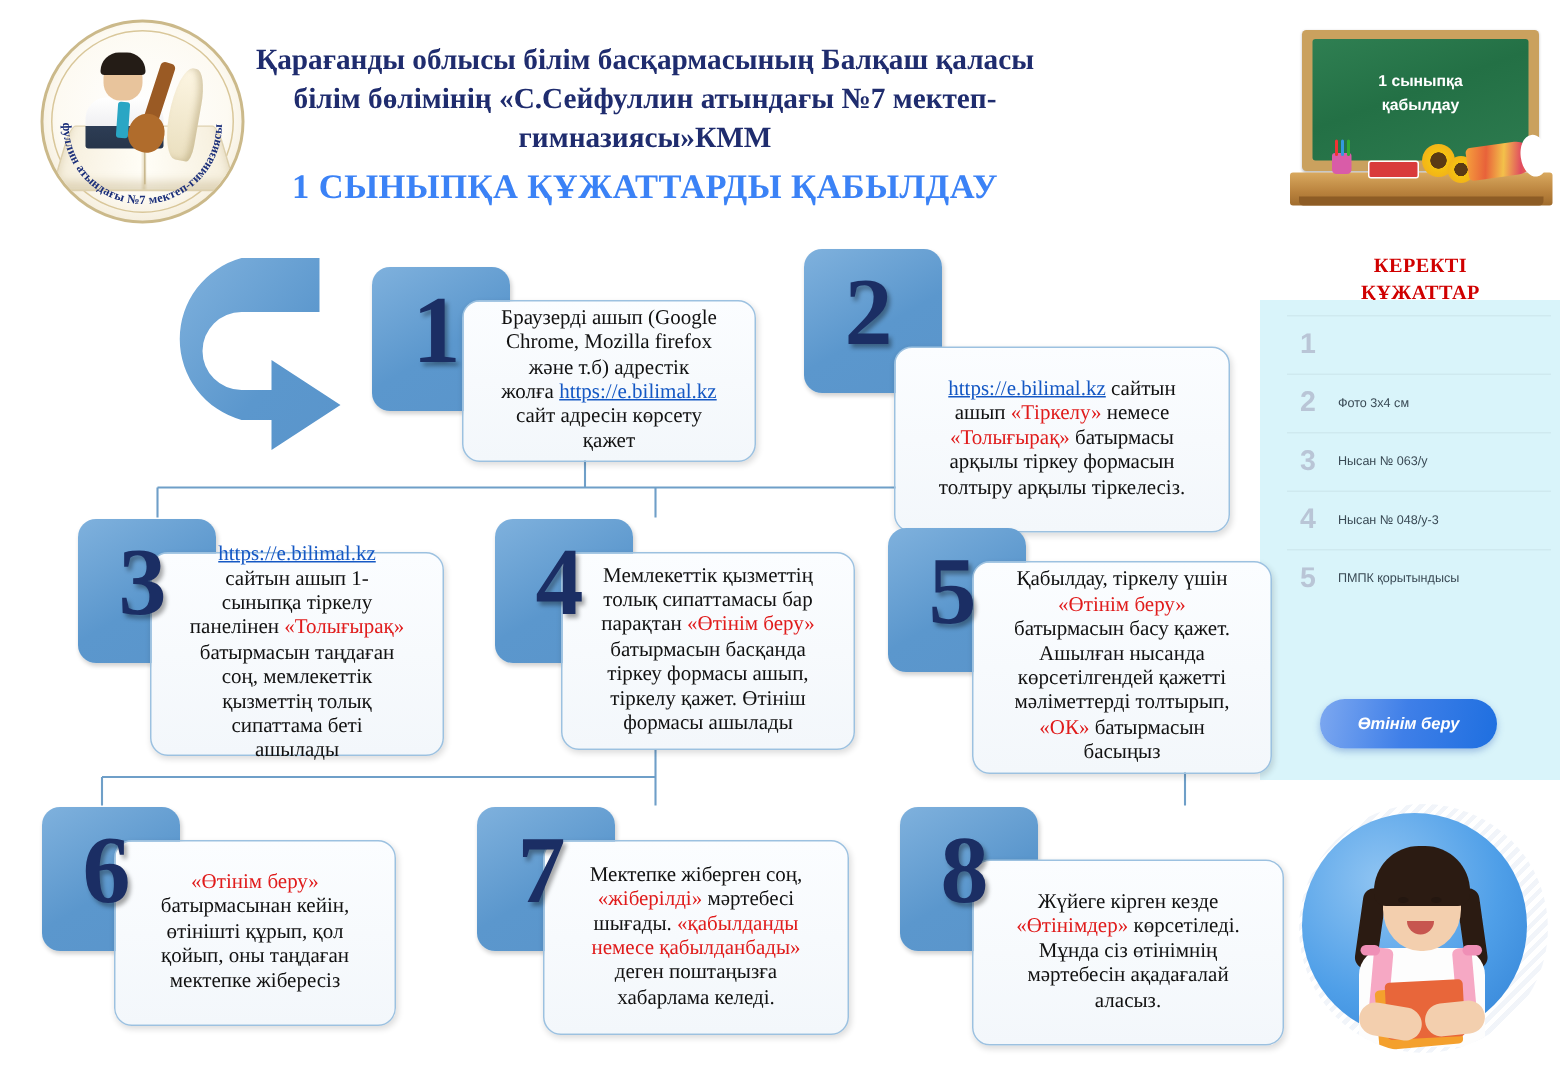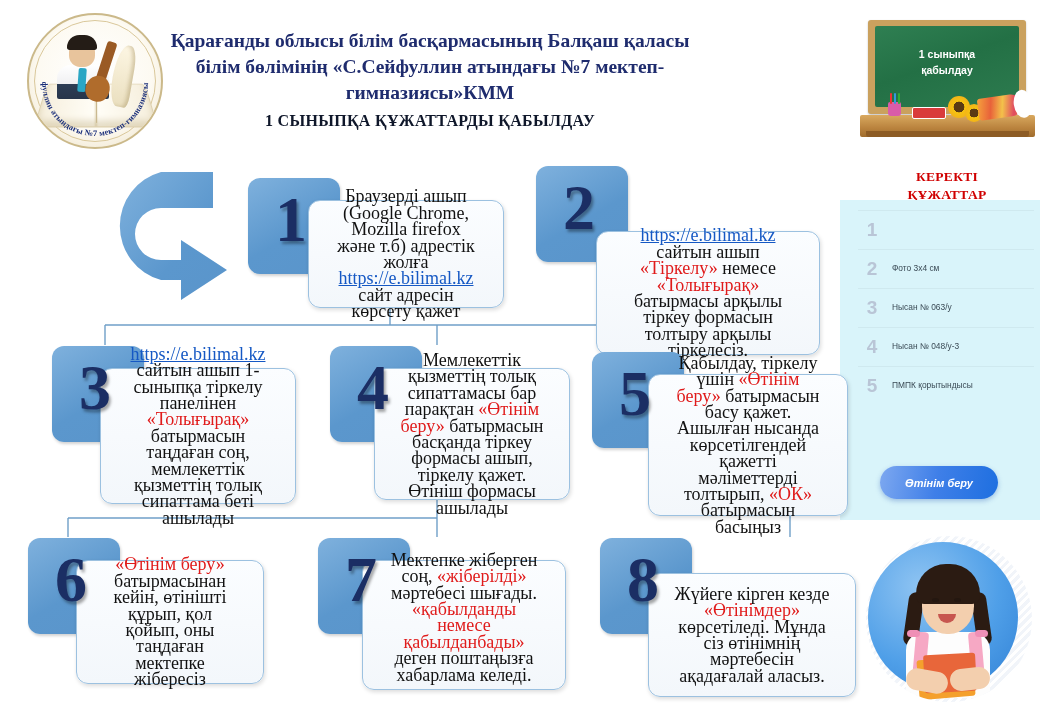--- a/index.html
+++ b/index.html
@@ -74,21 +74,21 @@
     letter-spacing:.2px;
   }
 
   
   .hdr-title{
     position:absolute;left:150px;top:28px;width:560px;
     text-align:center;color:#1f2c6e;font-weight:bold;font-size:19.5px;line-height:26px;
   }
   .hdr-sub{
     position:absolute;left:150px;top:112px;width:560px;text-align:center;
-    color:#0f172a;font-weight:bold;font-size:16px;letter-spacing:.3px;
+    color:#3b82f6;font-weight:bold;font-size:23px;letter-spacing:.3px;
   }
 
   
   .board-wrap{position:absolute;left:860px;top:18px;width:175px;height:126px;}
   .board-frame{
     position:absolute;left:8px;top:2px;width:158px;height:94px;
     background:#caa15e;border-radius:3px;
     box-shadow:0 1px 2px rgba(0,0,0,.25);
   }
   .board-inner{
@@ -199,21 +199,21 @@
     text-shadow:2px 3px 3px rgba(0,0,0,.35);
     font-family:"Liberation Serif", serif;
   }
   .step .card{
     position:absolute;
     background:linear-gradient(180deg,#fbfdff 0%,#f3f7fb 100%);
     border:1px solid #9cc1e0;border-radius:12px;
     box-shadow:1px 2px 4px rgba(0,0,0,.14);
     display:flex;align-items:center;justify-content:center;
     text-align:center;
-    color:#111111;font-size:18px;line-height:16.4px;
+    color:#111111;font-size:14px;line-height:16.4px;
     padding:6px 25px;box-sizing:border-box;
   }
   .step .card .inner{width:100%;}
   .lnk{color:#1558c4;text-decoration:underline;}
   .red{color:#e01b1b;}
 </style>
 </head>
 <body>
 
 <div class="stage">
@@ -376,21 +376,21 @@
       </div>
       <div class="step" style="left: 28px; top: 538px; width: 242px; height: 152px;">
         <div class="tab"></div>
         <div class="card" style="left: 48px; top: 22px; width: 188px; height: 124px;">
           <div class="inner"><span class="red">«Өтінім беру»</span><span> батырмасынан кейін, өтінішті құрып, қол қойып, оны таңдаған мектепке жібересіз</span></div>
         </div>
         <div class="num">6</div>
       </div>
       <div class="step" style="left: 318px; top: 538px; width: 254px; height: 158px;">
         <div class="tab"></div>
-        <div class="card" style="left: 44px; top: 22px; width: 204px; height: 130px; align-items: flex-end;">
+        <div class="card" style="left: 44px; top: 22px; width: 204px; height: 130px;">
           <div class="inner"><span>Мектепке жіберген соң, </span><span class="red">«жіберілді»</span><span> мәртебесі шығады. </span><span class="red">«қабылданды немесе қабылданбады»</span><span> деген поштаңызға хабарлама келеді.</span></div>
         </div>
         <div class="num">7</div>
       </div>
       <div class="step" style="left: 600px; top: 538px; width: 262px; height: 152px;">
         <div class="tab"></div>
         <div class="card" style="left: 48px; top: 22px; width: 208px; height: 124px; margin-top: 13px;">
           <div class="inner"><span>Жүйеге кірген кезде </span><span class="red">«Өтінімдер»</span><span> көрсетіледі. Мұнда сіз өтінімнің мәртебесін ақадағалай аласыз.</span></div>
         </div>
         <div class="num">8</div>

